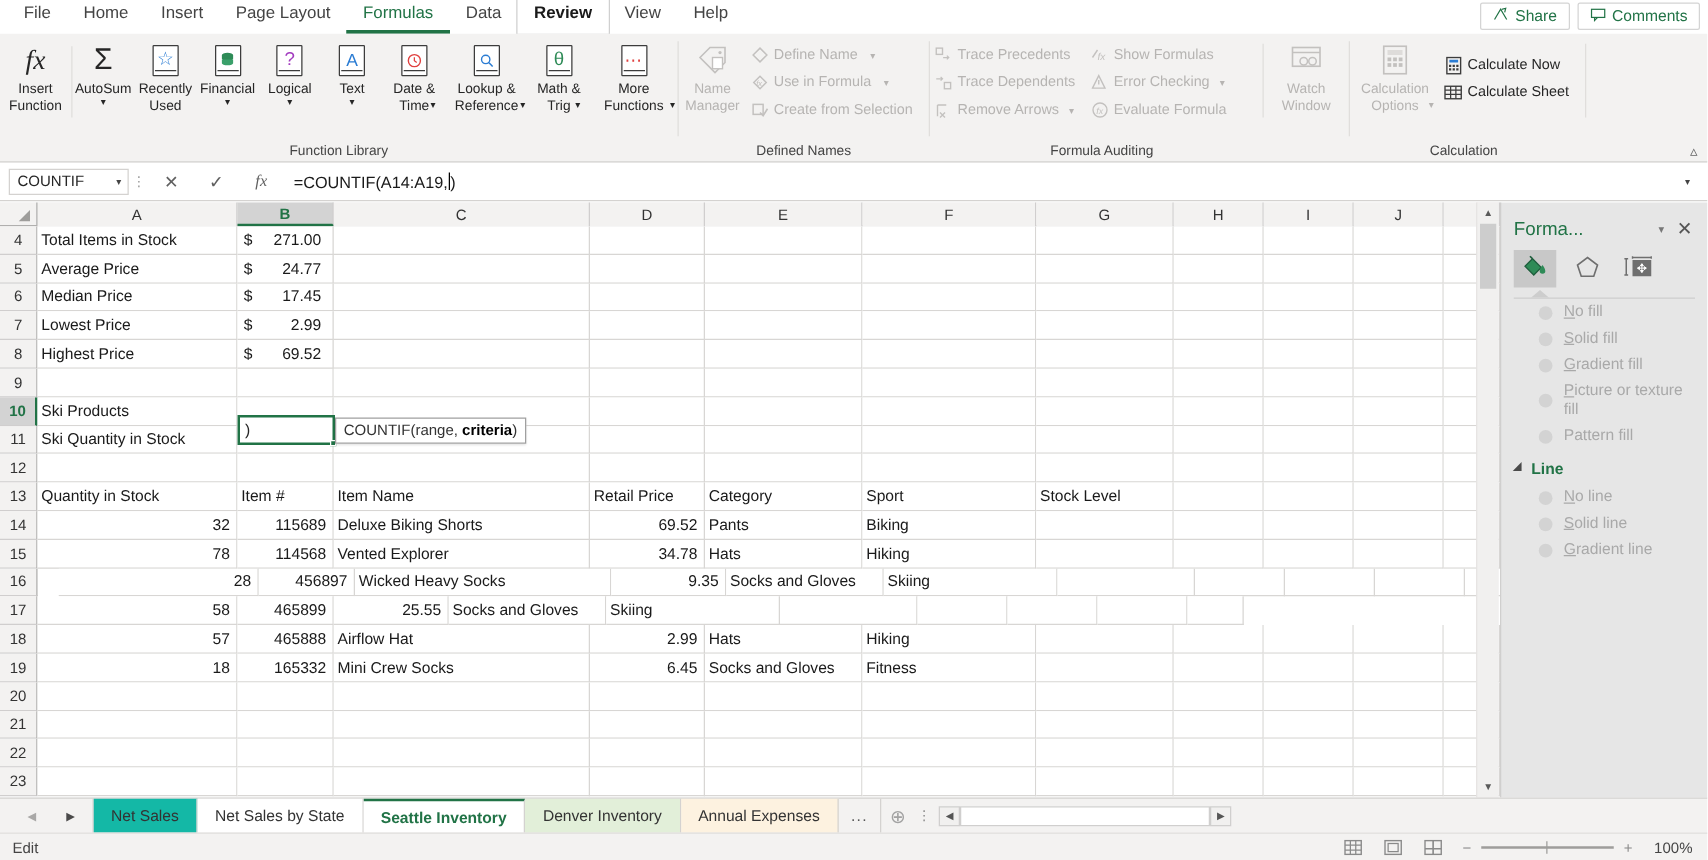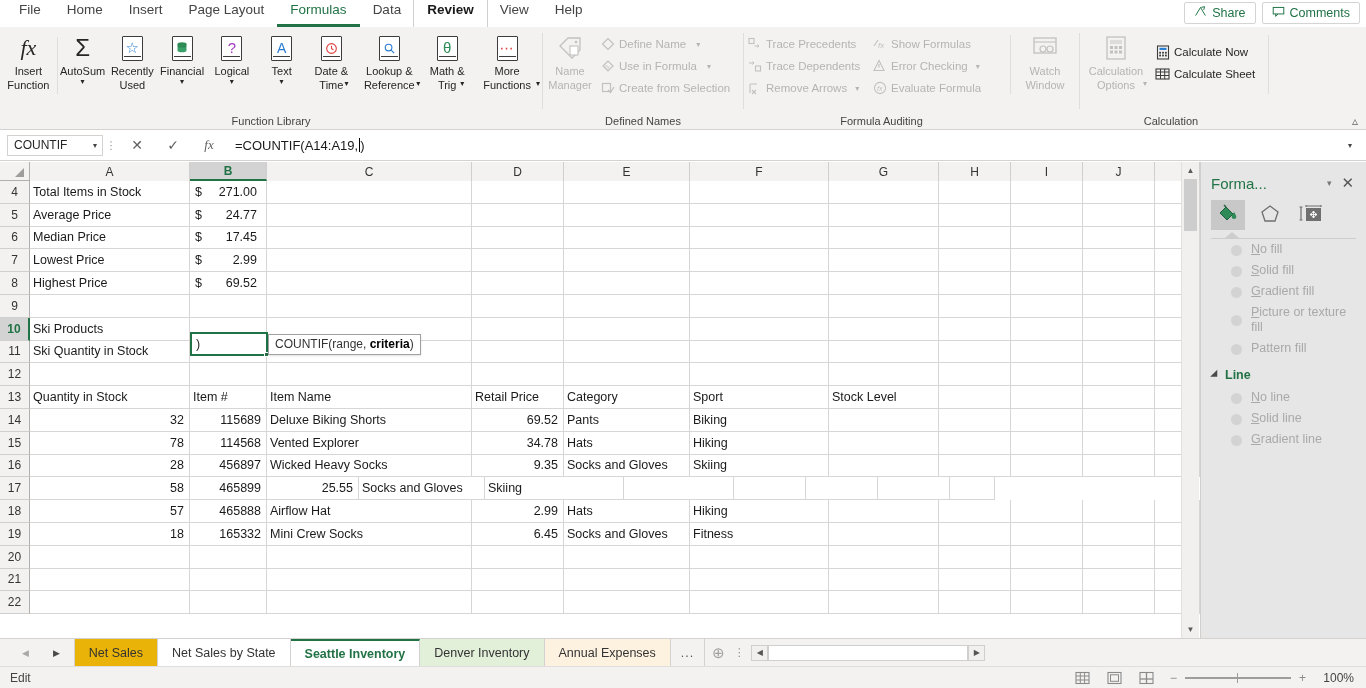--- a/index.html
+++ b/index.html
@@ -771,21 +771,21 @@
           <div class="cell" style="width: 126px; flex: 0 0 126px;">Hats</div>
           <div class="cell" style="width: 139px; flex: 0 0 139px;">Hiking</div>
           <div class="cell" style="width: 110px; flex: 0 0 110px;"></div>
           <div class="cell" style="width: 72px; flex: 0 0 72px;"></div>
           <div class="cell" style="width: 72px; flex: 0 0 72px;"></div>
           <div class="cell" style="width: 72px; flex: 0 0 72px;"></div>
           <div class="cell" style="width: 45px; flex: 0 0 45px;"></div>
         </div>
         <div class="grow">
           <div class="rh">16</div>
-          <div class="cell r" style="width: 160px; flex: 0 0 160px;">28</div>
+          <div class="cell r" style="width: 160px; flex: 0 0 160px; margin-left: 17px;">28</div>
           <div class="cell r" style="width: 77px; flex: 0 0 77px;">456897</div>
           <div class="cell" style="width: 205px; flex: 0 0 205px;">Wicked Heavy Socks</div>
           <div class="cell r" style="width: 92px; flex: 0 0 92px;">9.35</div>
           <div class="cell" style="width: 126px; flex: 0 0 126px;">Socks and Gloves</div>
           <div class="cell" style="width: 139px; flex: 0 0 139px;">Skiing</div>
           <div class="cell" style="width: 110px; flex: 0 0 110px;"></div>
           <div class="cell" style="width: 72px; flex: 0 0 72px;"></div>
           <div class="cell" style="width: 72px; flex: 0 0 72px;"></div>
           <div class="cell" style="width: 72px; flex: 0 0 72px;"></div>
           <div class="cell" style="width: 45px; flex: 0 0 45px;"></div>
@@ -854,20 +854,34 @@
           <div class="cell" style="width: 126px; flex: 0 0 126px;"></div>
           <div class="cell" style="width: 139px; flex: 0 0 139px;"></div>
           <div class="cell" style="width: 110px; flex: 0 0 110px;"></div>
           <div class="cell" style="width: 72px; flex: 0 0 72px;"></div>
           <div class="cell" style="width: 72px; flex: 0 0 72px;"></div>
           <div class="cell" style="width: 72px; flex: 0 0 72px;"></div>
           <div class="cell" style="width: 45px; flex: 0 0 45px;"></div>
         </div>
         <div class="grow">
           <div class="rh">22</div>
+          <div class="cell" style="width: 160px; flex: 0 0 160px;"></div>
+          <div class="cell" style="width: 77px; flex: 0 0 77px;"></div>
+          <div class="cell" style="width: 205px; flex: 0 0 205px;"></div>
+          <div class="cell" style="width: 92px; flex: 0 0 92px;"></div>
+          <div class="cell" style="width: 126px; flex: 0 0 126px;"></div>
+          <div class="cell" style="width: 139px; flex: 0 0 139px;"></div>
+          <div class="cell" style="width: 110px; flex: 0 0 110px;"></div>
+          <div class="cell" style="width: 72px; flex: 0 0 72px;"></div>
+          <div class="cell" style="width: 72px; flex: 0 0 72px;"></div>
+          <div class="cell" style="width: 72px; flex: 0 0 72px;"></div>
+          <div class="cell" style="width: 45px; flex: 0 0 45px;"></div>
+        </div>
+        <div class="grow">
+          <div class="rh">23</div>
           <div class="cell" style="width: 160px; flex: 0 0 160px;"></div>
           <div class="cell" style="width: 77px; flex: 0 0 77px;"></div>
           <div class="cell" style="width: 205px; flex: 0 0 205px;"></div>
           <div class="cell" style="width: 92px; flex: 0 0 92px;"></div>
           <div class="cell" style="width: 126px; flex: 0 0 126px;"></div>
           <div class="cell" style="width: 139px; flex: 0 0 139px;"></div>
           <div class="cell" style="width: 110px; flex: 0 0 110px;"></div>
           <div class="cell" style="width: 72px; flex: 0 0 72px;"></div>
           <div class="cell" style="width: 72px; flex: 0 0 72px;"></div>
           <div class="cell" style="width: 72px; flex: 0 0 72px;"></div>
@@ -966,21 +980,21 @@
       <span class="lbl"><u>G</u><span>radient line</span></span>
     </div>
   </div>
 
   <div class="sheetbar">
     <div class="navbtns">
       <span class="navarw">◀</span>
       <span class="navarw on">▶</span>
     </div>
     <div class="tabs" id="sheettabs">
-        <div class="stab" style="background: #eab308;">Net Sales</div>
+        <div class="stab" style="background: #14b8a6;">Net Sales</div>
         <div class="stab" style="background: rgb(255, 255, 255);">Net Sales by State</div>
         <div class="stab active">Seattle Inventory</div>
         <div class="stab" style="background: rgb(226, 239, 217);">Denver Inventory</div>
         <div class="stab" style="background: rgb(253, 242, 224);">Annual Expenses</div>
         <div class="stab more">...</div>
       </div>
     <div class="addsheet">⊕</div>
     <div class="vdots">⋮</div>
     <div class="hsb">
       <div class="harw">◀</div>

